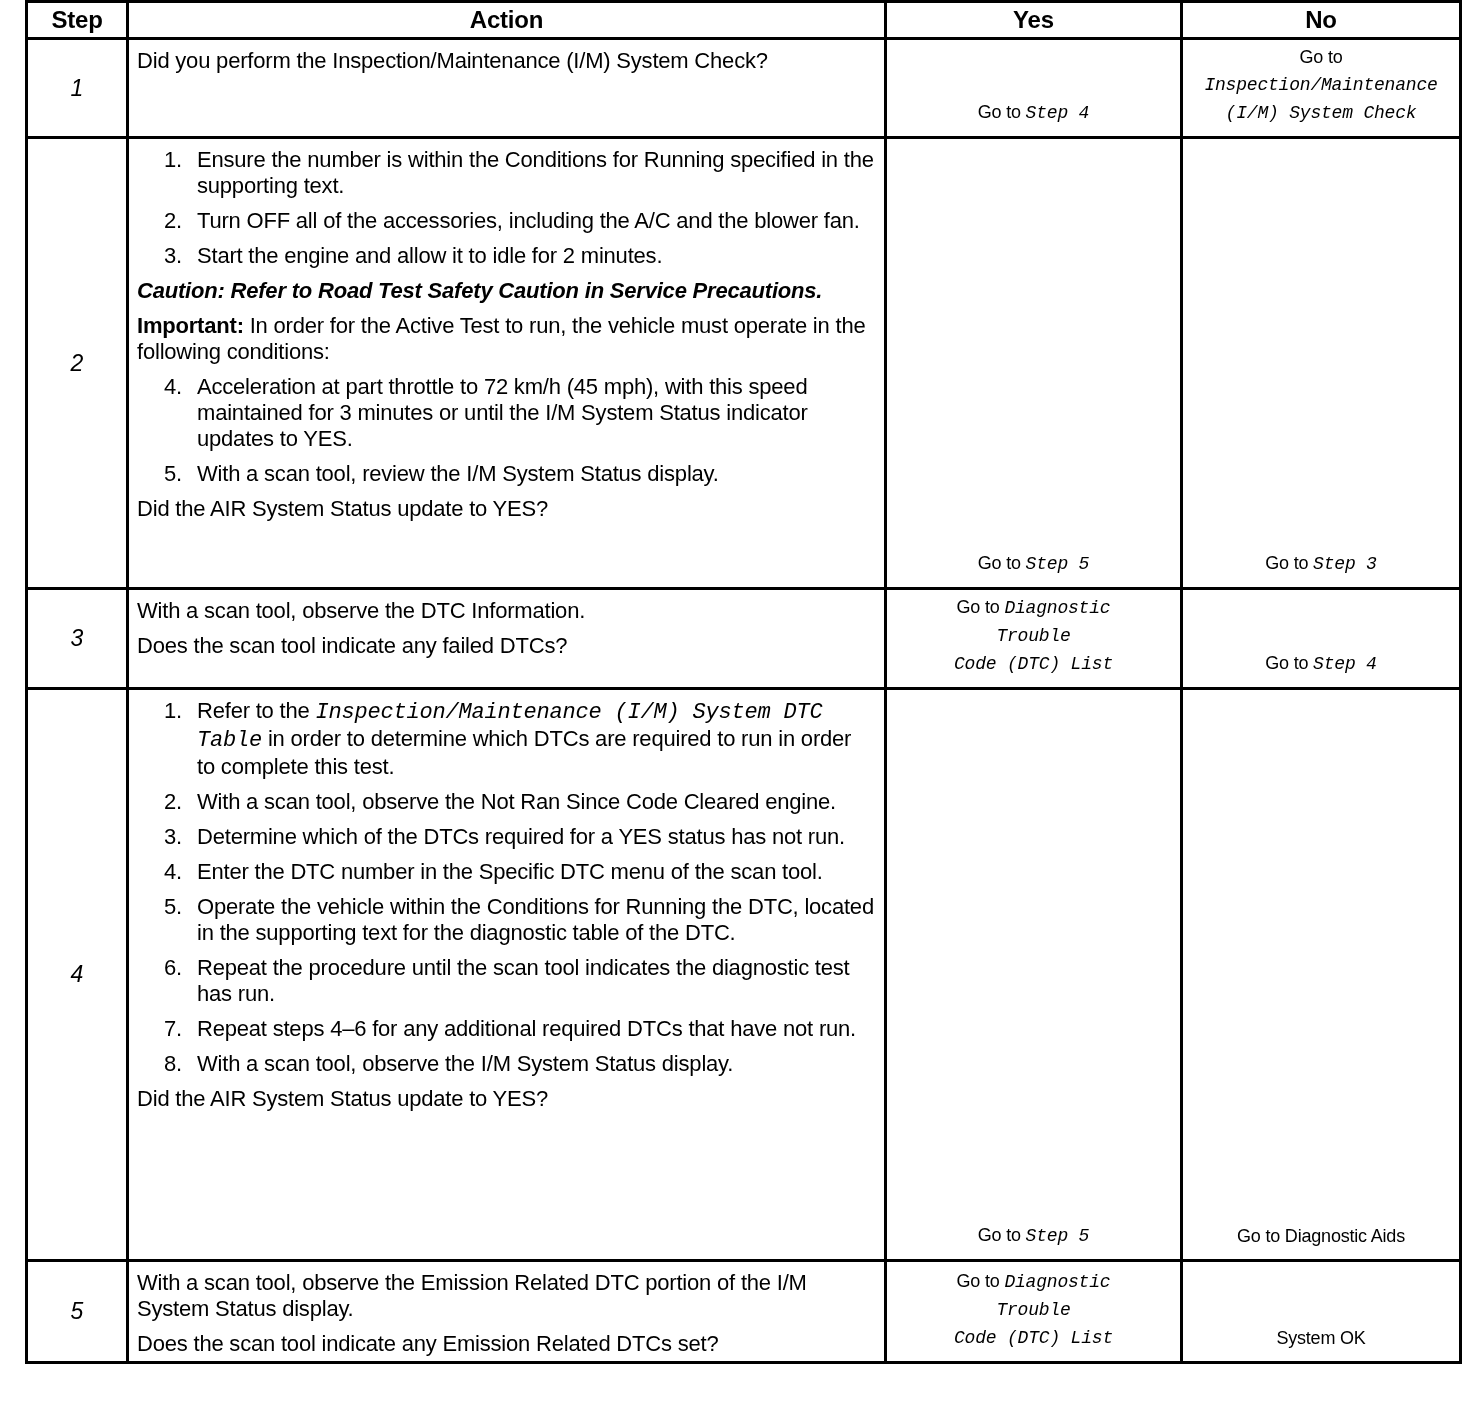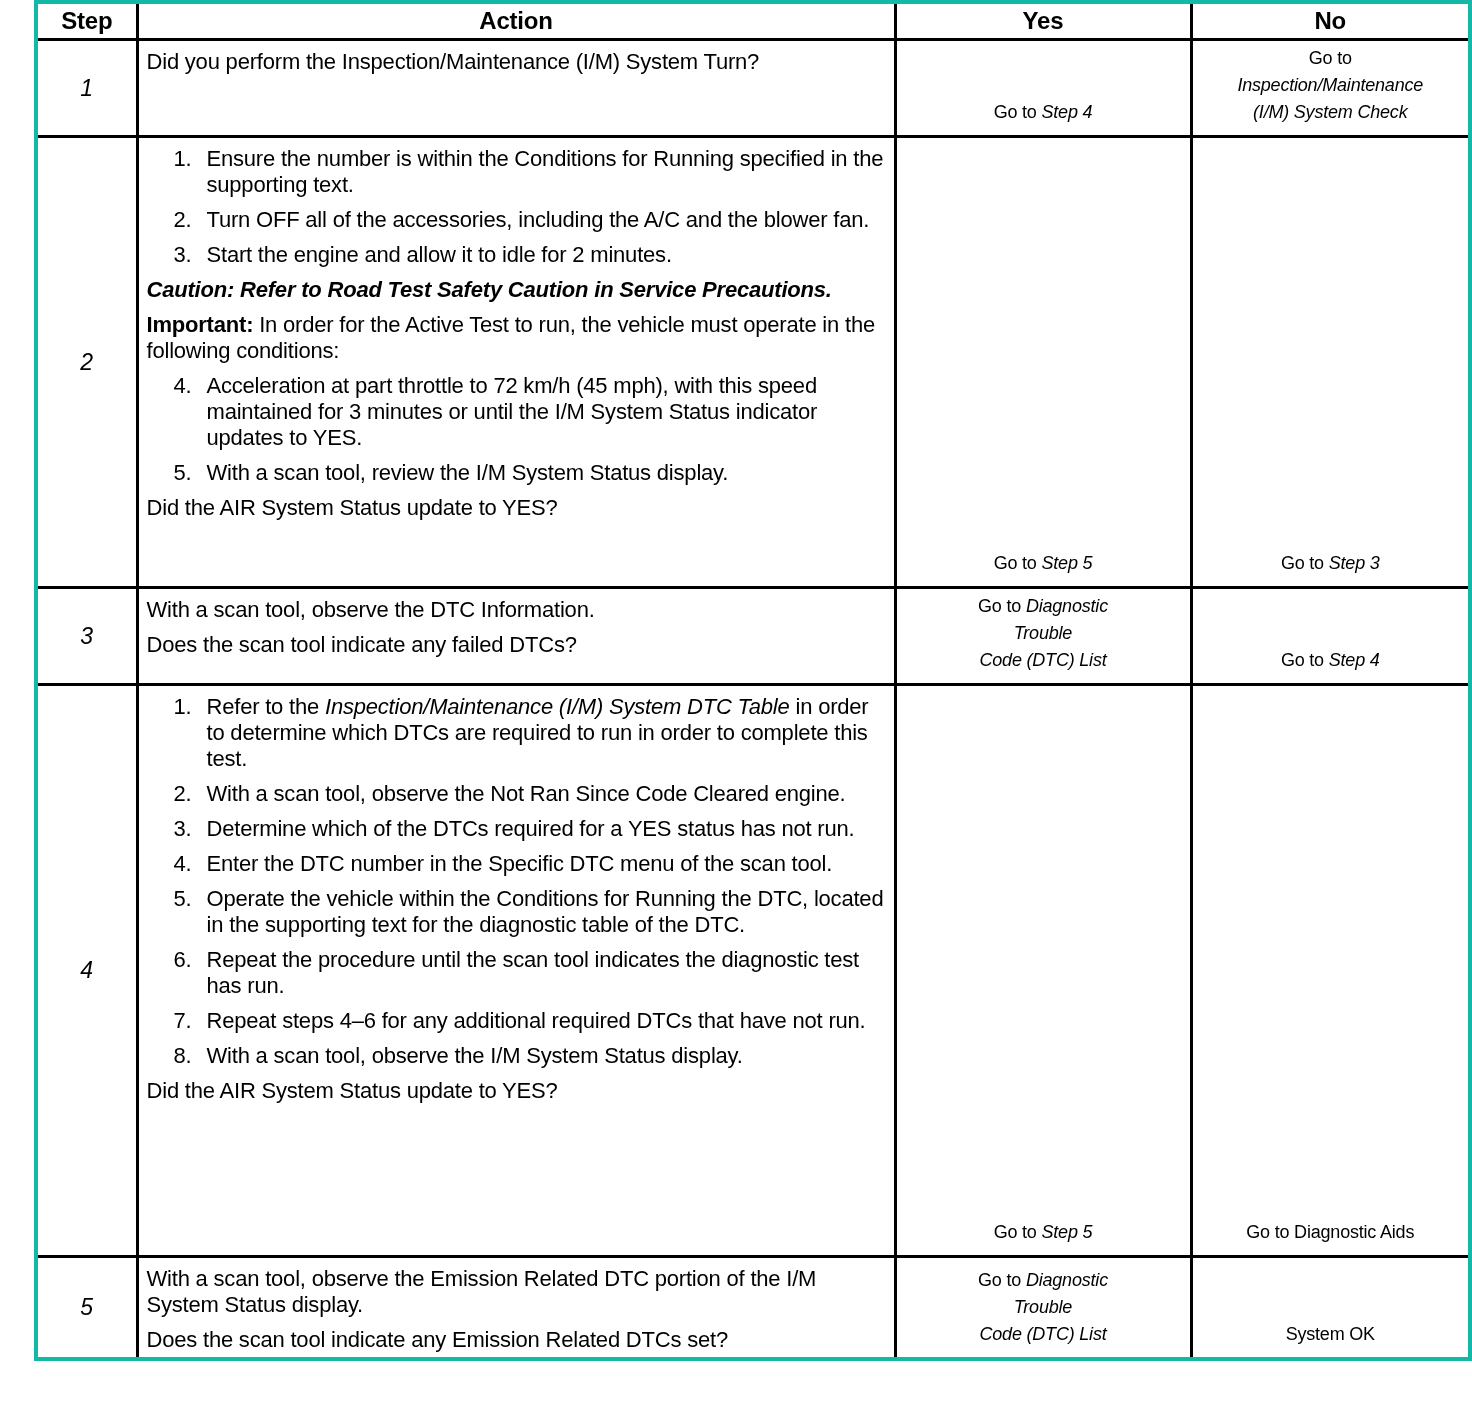--- a/index.html
+++ b/index.html
@@ -8,22 +8,22 @@
     font-family:"Liberation Sans",sans-serif;
     color:#000;
     -webkit-font-smoothing:antialiased;
   }
   .page-title{
     font-size:31px;font-weight:bold;text-align:center;
     margin:8px 0 6px 0;letter-spacing:-0.3px;
   }
   table.proc{
     border-collapse:collapse;table-layout:fixed;
-    margin-left:34px;width:1434px;
-    border:4px solid #14b8a6;
+    margin-left:25px;width:1434px;
+    border:2px solid #14b8a6;
   }
   table.proc th, table.proc td{
     border:3px solid #000;
     overflow:hidden;
   }
   th{
     font-size:24px;font-weight:bold;height:32px;
     padding:1px 4px;text-align:center;vertical-align:middle;
     letter-spacing:-0.2px;
   }
@@ -42,21 +42,21 @@
     font-size:18px;line-height:27px;
     padding:4px 6px 9px 6px;
     letter-spacing:-0.2px;
   }
   .blk{margin:9px 0;}
   .blk:first-child{margin-top:2px;}
   .item{display:flex;padding-left:27px;}
   .item .num{flex:none;width:33px;}
   .item .itxt{flex:1;}
   .question{margin-bottom:0;}
-  .i{font-style:italic;}
+  .i{font-style:italic;font-family:Liberation Mono, monospace;}
   .b{font-weight:bold;}
   .bi{font-weight:bold;font-style:italic;}
   
   tr.r0{height:97px;}
   tr.r1{height:451px;}
   tr.r2{height:92px;}
   tr.r3{height:572px;}
   tr.r4{height:98px;}
 </style>
 </head>
@@ -76,21 +76,21 @@
         <th>Step</th>
         <th>Action</th>
         <th>Yes</th>
         <th>No</th>
       </tr>
     </thead>
     <tbody id="tbody-rows">
         <tr class="r0">
           <td class="step-cell">1</td>
           <td class="action-cell">
-            <div class="blk para"><span>Did you perform the Inspection/Maintenance (I/M) System Turn?</span></div>
+            <div class="blk para"><span>Did you perform the Inspection/Maintenance (I/M) System Check?</span></div>
           </td>
           <td class="choice-cell">
             <div><span>Go to </span><span class="i">Step 4</span></div>
           </td>
           <td class="choice-cell">
             <div><span>Go to</span></div>
             <div><span class="i">Inspection/Maintenance</span></div>
             <div><span class="i">(I/M) System Check</span></div>
           </td>
         </tr>

